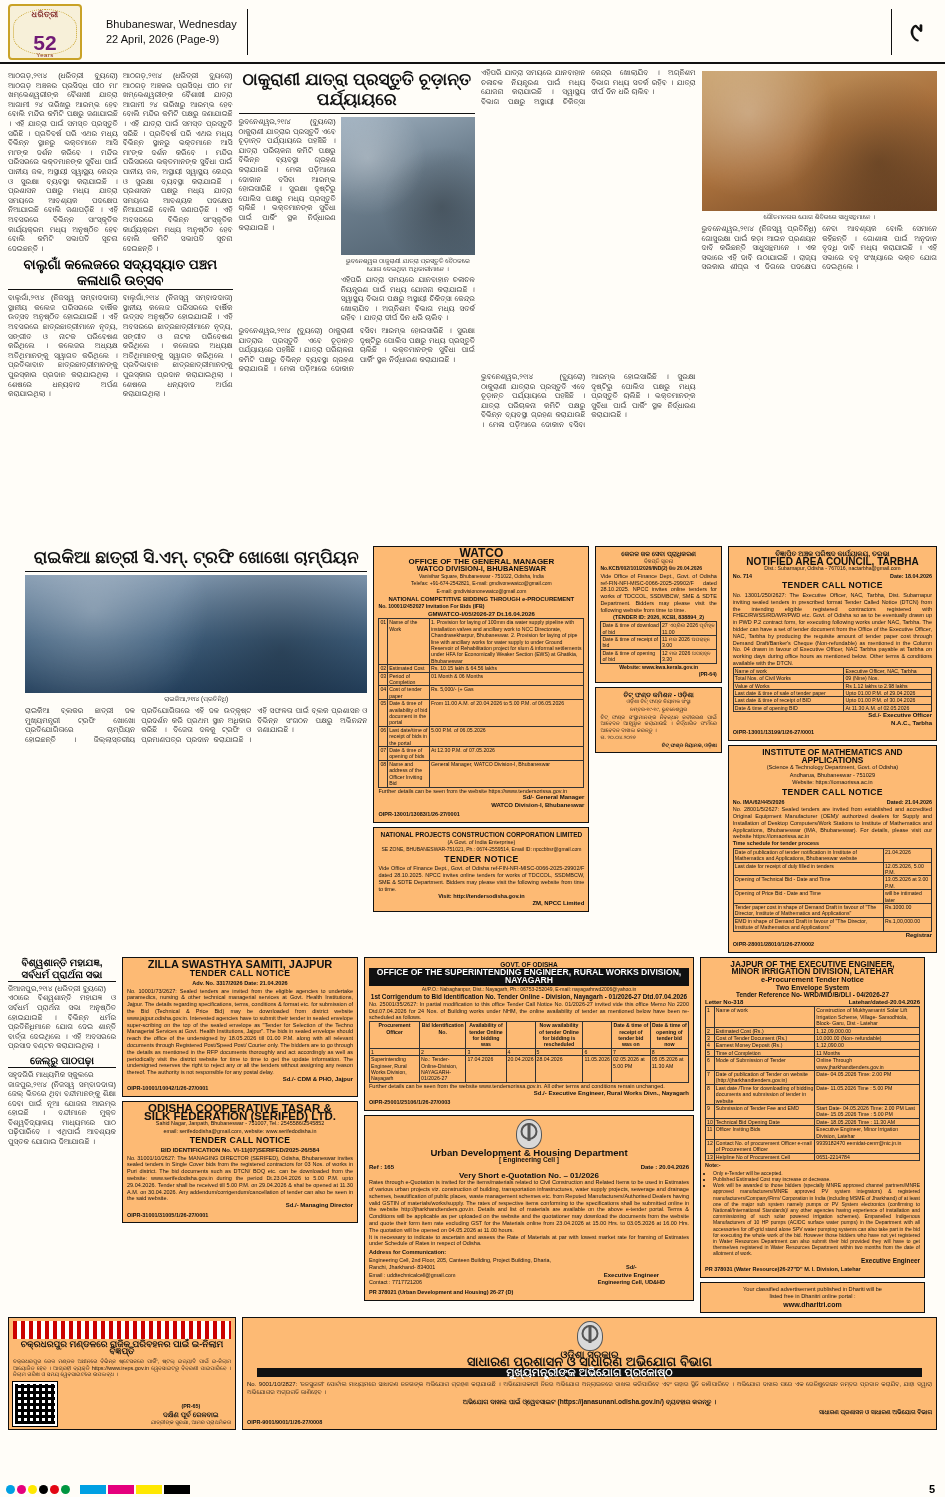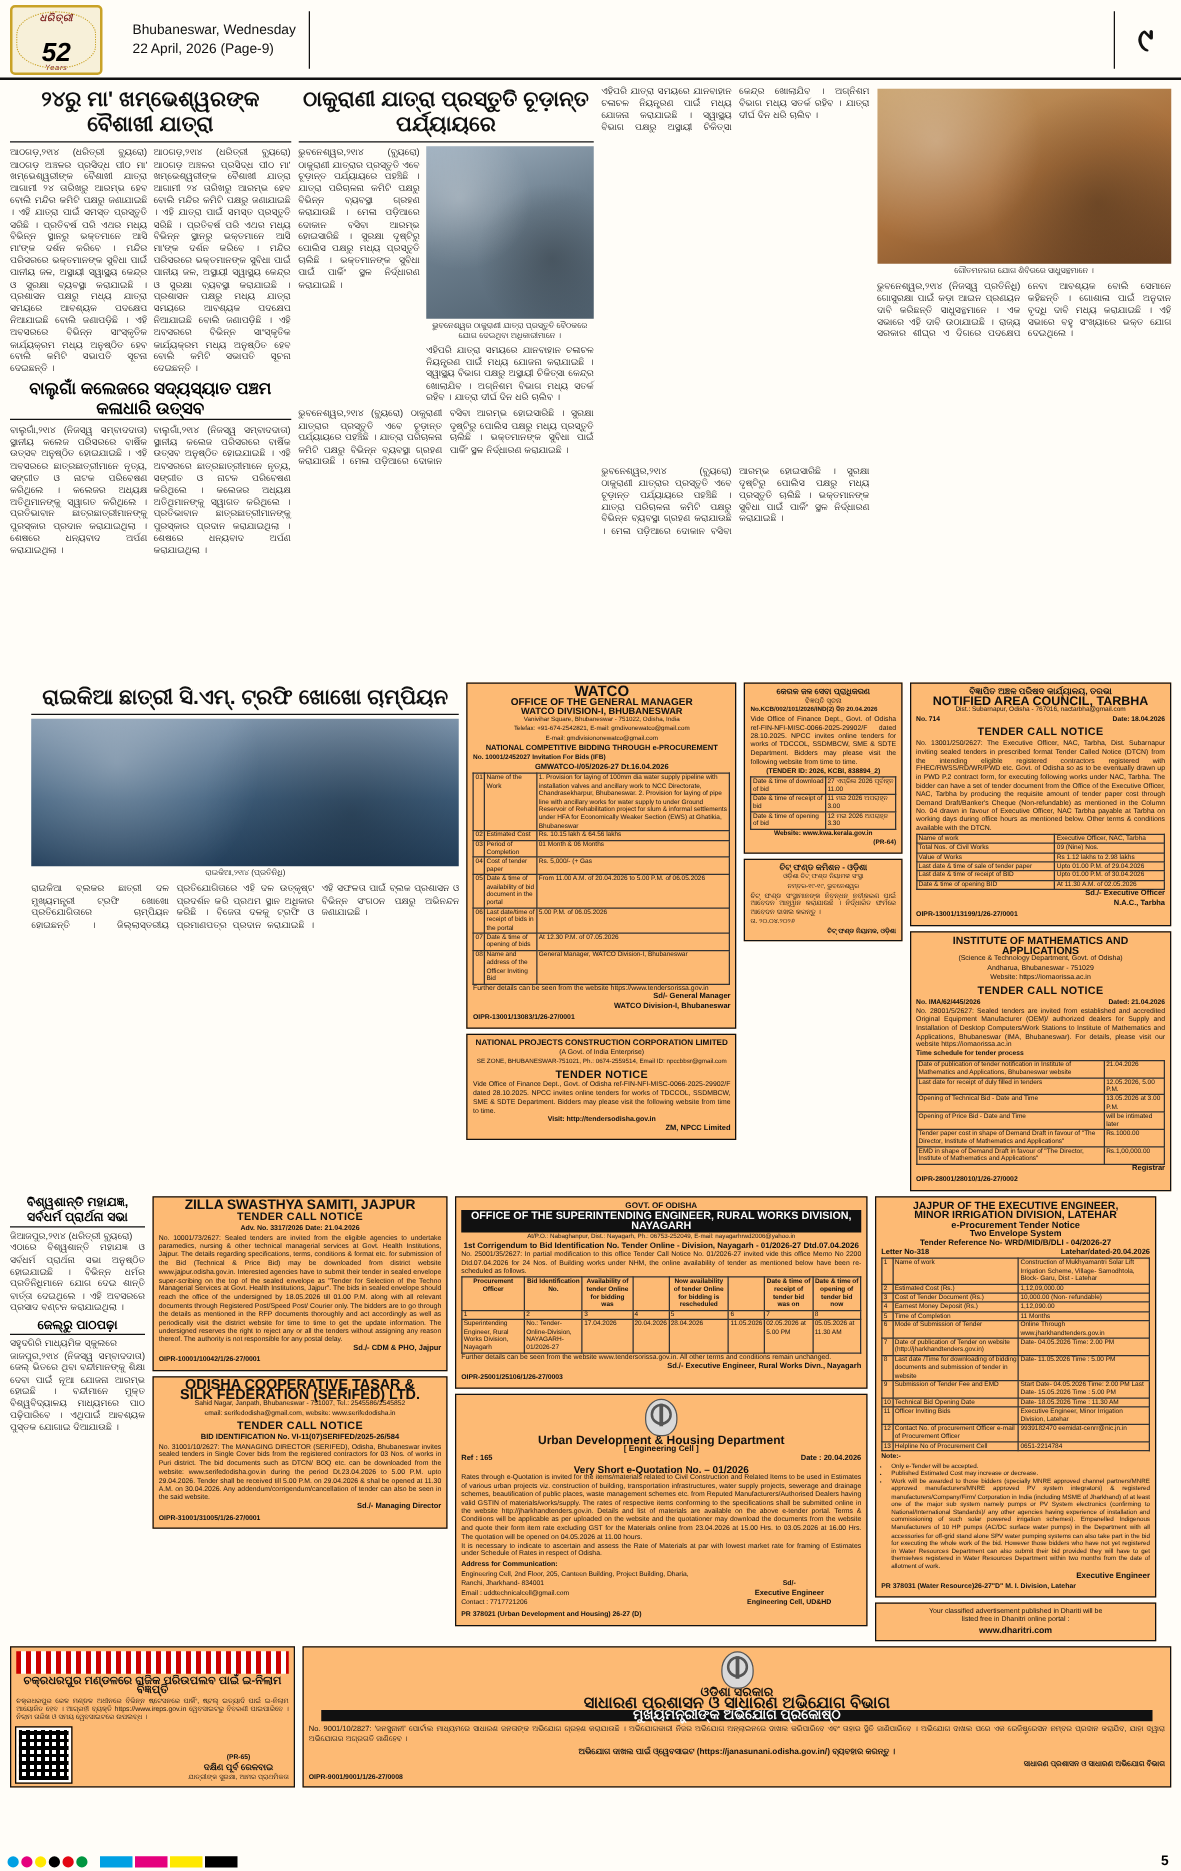--- a/index.html
+++ b/index.html
@@ -7,24 +7,24 @@
   body { font-family:"Liberation Sans", sans-serif; }
   .page {
     width:945px; height:1497px; background:#fffdf8; position:relative;
     margin:0 auto; overflow:hidden;
   }
   
   .masthead { display:flex; align-items:center; height:64px; border-bottom:2px solid #111; padding:4px 8px 2px 8px; }
   .logo {
     width:74px; height:56px; border:2px solid #c9a227; border-radius:4px;
     background:#f7f0d9; display:flex; flex-direction:column; align-items:center; justify-content:flex-start;
-    color:#7a1c1c; flex:0 0 auto; position:relative;font-style:italic;
+    color:#7a1c1c; flex:0 0 auto; position:relative;
   }
   .logo .top { font-size:8px; font-weight:bold; letter-spacing:.5px; }
-  .logo .num { font-size:21px; font-weight:bold; line-height:19px; color:#000000; }
+  .logo .num { font-size:21px; font-weight:bold; line-height:19px; color:#701a75; }
   .logo .yrs { font-size:6px; letter-spacing:.5px; }
   .logo .ring { position:absolute; inset:3px; border:1px dotted #c9a227; border-radius:50%/40%; pointer-events:none;}
   .dateline { margin-left:12px; padding-left:12px; font-size:11px; line-height:15px; color:#111; }
   .mast-rule { flex:1; height:46px; margin:0 10px; border-left:1px solid #111; border-right:1px solid #111; }
   .pagenum { font-size:26px; color:#111; padding:0 14px 0 8px; font-weight:bold; }
   .hl { font-size:17px; font-weight:bold; color:#111; line-height:20px; }
   .body-text { font-size:7.4px; line-height:9.6px; text-align:justify; color:#1a1a1a; word-spacing:.3px; }
   .cap { font-size:6.4px; line-height:8px; text-align:center; color:#222; padding-top:2px;}
   .photo { background:linear-gradient(160deg,#9fb0bf,#6d7f8e 45%,#4f606e); position:relative; overflow:hidden; }
   .photo:after{content:"";position:absolute;inset:0;background:
@@ -87,23 +87,20 @@
       <div>Bhubaneswar, Wednesday</div>
       <div>22 April, 2026  (Page-9)</div>
     </div>
     <div class="mast-rule"></div>
     <div class="pagenum">୯</div>
   </div>
 
   <div class="top">
 
     <div class="col c1">
-      <div class="headline-box rule">
-        <div class="hl">୨୪ରୁ ମା' ଖମ୍ଭେଶ୍ୱରଙ୍କ ବୈଶାଖୀ ଯାତ୍ରା</div>
-      </div>
       <div style="display:flex;gap:5px;margin-top:3px;">
         <div class="body-text" style="width:50%">ଆଠଗଡ଼,୨୧ା୪ (ଧରିତ୍ରୀ ବ୍ୟୁରୋ) ଆଠଗଡ଼ ଅଞ୍ଚଳର ପ୍ରସିଦ୍ଧ ପୀଠ ମା' ଖମ୍ଭେଶ୍ୱରୀଙ୍କ ବୈଶାଖୀ ଯାତ୍ରା ଆଗାମୀ ୨୪ ତାରିଖରୁ ଆରମ୍ଭ ହେବ ବୋଲି ମନ୍ଦିର କମିଟି ପକ୍ଷରୁ ଜଣାଯାଇଛି । ଏହି ଯାତ୍ରା ପାଇଁ ସମସ୍ତ ପ୍ରସ୍ତୁତି ସରିଛି । ପ୍ରତିବର୍ଷ ପରି ଏଥର ମଧ୍ୟ ବିଭିନ୍ନ ସ୍ଥାନରୁ ଭକ୍ତମାନେ ଆସି ମା'ଙ୍କ ଦର୍ଶନ କରିବେ । ମନ୍ଦିର ପରିସରରେ ଭକ୍ତମାନଙ୍କ ସୁବିଧା ପାଇଁ ପାନୀୟ ଜଳ, ଅସ୍ଥାୟୀ ସ୍ୱାସ୍ଥ୍ୟ କେନ୍ଦ୍ର ଓ ସୁରକ୍ଷା ବ୍ୟବସ୍ଥା କରାଯାଇଛି । ପ୍ରଶାସନ ପକ୍ଷରୁ ମଧ୍ୟ ଯାତ୍ରା ସମୟରେ ଆବଶ୍ୟକ ପଦକ୍ଷେପ ନିଆଯାଇଛି ବୋଲି ଜଣାପଡ଼ିଛି । ଏହି ଅବସରରେ ବିଭିନ୍ନ ସାଂସ୍କୃତିକ କାର୍ଯ୍ୟକ୍ରମ ମଧ୍ୟ ଅନୁଷ୍ଠିତ ହେବ ବୋଲି କମିଟି ସଭାପତି ସୂଚନା ଦେଇଛନ୍ତି ।</div>
         <div class="body-text" style="width:50%">ଆଠଗଡ଼,୨୧ା୪ (ଧରିତ୍ରୀ ବ୍ୟୁରୋ) ଆଠଗଡ଼ ଅଞ୍ଚଳର ପ୍ରସିଦ୍ଧ ପୀଠ ମା' ଖମ୍ଭେଶ୍ୱରୀଙ୍କ ବୈଶାଖୀ ଯାତ୍ରା ଆଗାମୀ ୨୪ ତାରିଖରୁ ଆରମ୍ଭ ହେବ ବୋଲି ମନ୍ଦିର କମିଟି ପକ୍ଷରୁ ଜଣାଯାଇଛି । ଏହି ଯାତ୍ରା ପାଇଁ ସମସ୍ତ ପ୍ରସ୍ତୁତି ସରିଛି । ପ୍ରତିବର୍ଷ ପରି ଏଥର ମଧ୍ୟ ବିଭିନ୍ନ ସ୍ଥାନରୁ ଭକ୍ତମାନେ ଆସି ମା'ଙ୍କ ଦର୍ଶନ କରିବେ । ମନ୍ଦିର ପରିସରରେ ଭକ୍ତମାନଙ୍କ ସୁବିଧା ପାଇଁ ପାନୀୟ ଜଳ, ଅସ୍ଥାୟୀ ସ୍ୱାସ୍ଥ୍ୟ କେନ୍ଦ୍ର ଓ ସୁରକ୍ଷା ବ୍ୟବସ୍ଥା କରାଯାଇଛି । ପ୍ରଶାସନ ପକ୍ଷରୁ ମଧ୍ୟ ଯାତ୍ରା ସମୟରେ ଆବଶ୍ୟକ ପଦକ୍ଷେପ ନିଆଯାଇଛି ବୋଲି ଜଣାପଡ଼ିଛି । ଏହି ଅବସରରେ ବିଭିନ୍ନ ସାଂସ୍କୃତିକ କାର୍ଯ୍ୟକ୍ରମ ମଧ୍ୟ ଅନୁଷ୍ଠିତ ହେବ ବୋଲି କମିଟି ସଭାପତି ସୂଚନା ଦେଇଛନ୍ତି ।</div>
       </div>
       <div class="subhead rule" style="margin-top:4px;">ବାଲୁଗାଁ କଲେଜରେ ସଦ୍ୟସ୍ୟାତ ପଞ୍ଚମ କଳାଧାରି ଉତ୍ସବ</div>
       <div style="display:flex;gap:5px;margin-top:3px;">
         <div class="body-text" style="width:50%">ବାଲୁଗାଁ,୨୧ା୪ (ନିଜସ୍ୱ ସମ୍ବାଦଦାତା) ସ୍ଥାନୀୟ କଲେଜ ପରିସରରେ ବାର୍ଷିକ ଉତ୍ସବ ଅନୁଷ୍ଠିତ ହୋଇଯାଇଛି । ଏହି ଅବସରରେ ଛାତ୍ରଛାତ୍ରୀମାନେ ନୃତ୍ୟ, ସଙ୍ଗୀତ ଓ ନାଟକ ପରିବେଷଣ କରିଥିଲେ । କଲେଜର ଅଧ୍ୟକ୍ଷ ଅତିଥିମାନଙ୍କୁ ସ୍ୱାଗତ କରିଥିଲେ । ପ୍ରତିଭାବାନ ଛାତ୍ରଛାତ୍ରୀମାନଙ୍କୁ ପୁରସ୍କାର ପ୍ରଦାନ କରାଯାଇଥିଲା । ଶେଷରେ ଧନ୍ୟବାଦ ଅର୍ପଣ କରାଯାଇଥିଲା ।</div>
         <div class="body-text" style="width:50%">ବାଲୁଗାଁ,୨୧ା୪ (ନିଜସ୍ୱ ସମ୍ବାଦଦାତା) ସ୍ଥାନୀୟ କଲେଜ ପରିସରରେ ବାର୍ଷିକ ଉତ୍ସବ ଅନୁଷ୍ଠିତ ହୋଇଯାଇଛି । ଏହି ଅବସରରେ ଛାତ୍ରଛାତ୍ରୀମାନେ ନୃତ୍ୟ, ସଙ୍ଗୀତ ଓ ନାଟକ ପରିବେଷଣ କରିଥିଲେ । କଲେଜର ଅଧ୍ୟକ୍ଷ ଅତିଥିମାନଙ୍କୁ ସ୍ୱାଗତ କରିଥିଲେ । ପ୍ରତିଭାବାନ ଛାତ୍ରଛାତ୍ରୀମାନଙ୍କୁ ପୁରସ୍କାର ପ୍ରଦାନ କରାଯାଇଥିଲା । ଶେଷରେ ଧନ୍ୟବାଦ ଅର୍ପଣ କରାଯାଇଥିଲା ।</div>
       </div>
     </div>
@@ -557,21 +554,21 @@
         <div style="font-size:5.6px">Your classified advertisement published in Dhariti will be</div>
         <div style="font-size:5.6px">listed free in Dhanitri online portal :</div>
         <div style="font-size:7px;font-weight:bold">www.dharitri.com</div>
       </div>
     </div>
   </div>
 
   <div style="display:flex;gap:6px;padding:4px 8px 0 8px;">
     <div class="ad" style="width:228px">
       <div class="barlogo"></div>
-      <div class="ctr" style="font-size:9px;font-weight:bold;margin-top:2px">ଚକ୍ରଧରପୁର ମଣ୍ଡଳରେ ରାଜିକ ପରିଉପଲବ ପାଇଁ ଇ-ନିଲାମ ବିଜ୍ଞପ୍ତି</div>
+      <div class="ctr" style="font-size:9px;font-weight:bold;margin-top:2px">ଚକ୍ରଧରପୁର ମଣ୍ଡଳରେ ରାଜିକ ପରିବହନର ପାଇଁ ଇ-ନିଲାମ ବିଜ୍ଞପ୍ତି</div>
       <div class="sml" style="margin-top:2px">ଚକ୍ରଧରପୁର ରେଳ ମଣ୍ଡଳ ଅଧୀନରେ ବିଭିନ୍ନ ଷ୍ଟେସନରେ ପାର୍କିଂ, ଷ୍ଟଲ୍ ଇତ୍ୟାଦି ପାଇଁ ଇ-ନିଲାମ ଆୟୋଜିତ ହେବ । ଆଗ୍ରହୀ ବ୍ୟକ୍ତି https://www.ireps.gov.in ୱେବସାଇଟରୁ ବିବରଣୀ ପାଇପାରିବେ । ନିଲାମ ତାରିଖ ଓ ସମୟ ୱେବସାଇଟରେ ଉପଲବ୍ଧ ।</div>
       <div style="display:flex;justify-content:space-between;align-items:flex-end;margin-top:4px;">
         <div class="qr"></div>
         <div style="text-align:center">
           <div style="font-size:5.4px;font-weight:bold">(PR-65)</div>
           <div style="font-size:7px;font-weight:bold">ଦକ୍ଷିଣ ପୂର୍ବ ରେଳବାଇ</div>
           <div style="font-size:5.4px">ଯାତ୍ରୀଙ୍କ ସୁରକ୍ଷା, ଆମର ପ୍ରାଥମିକତା</div>
         </div>
       </div>
     </div>

